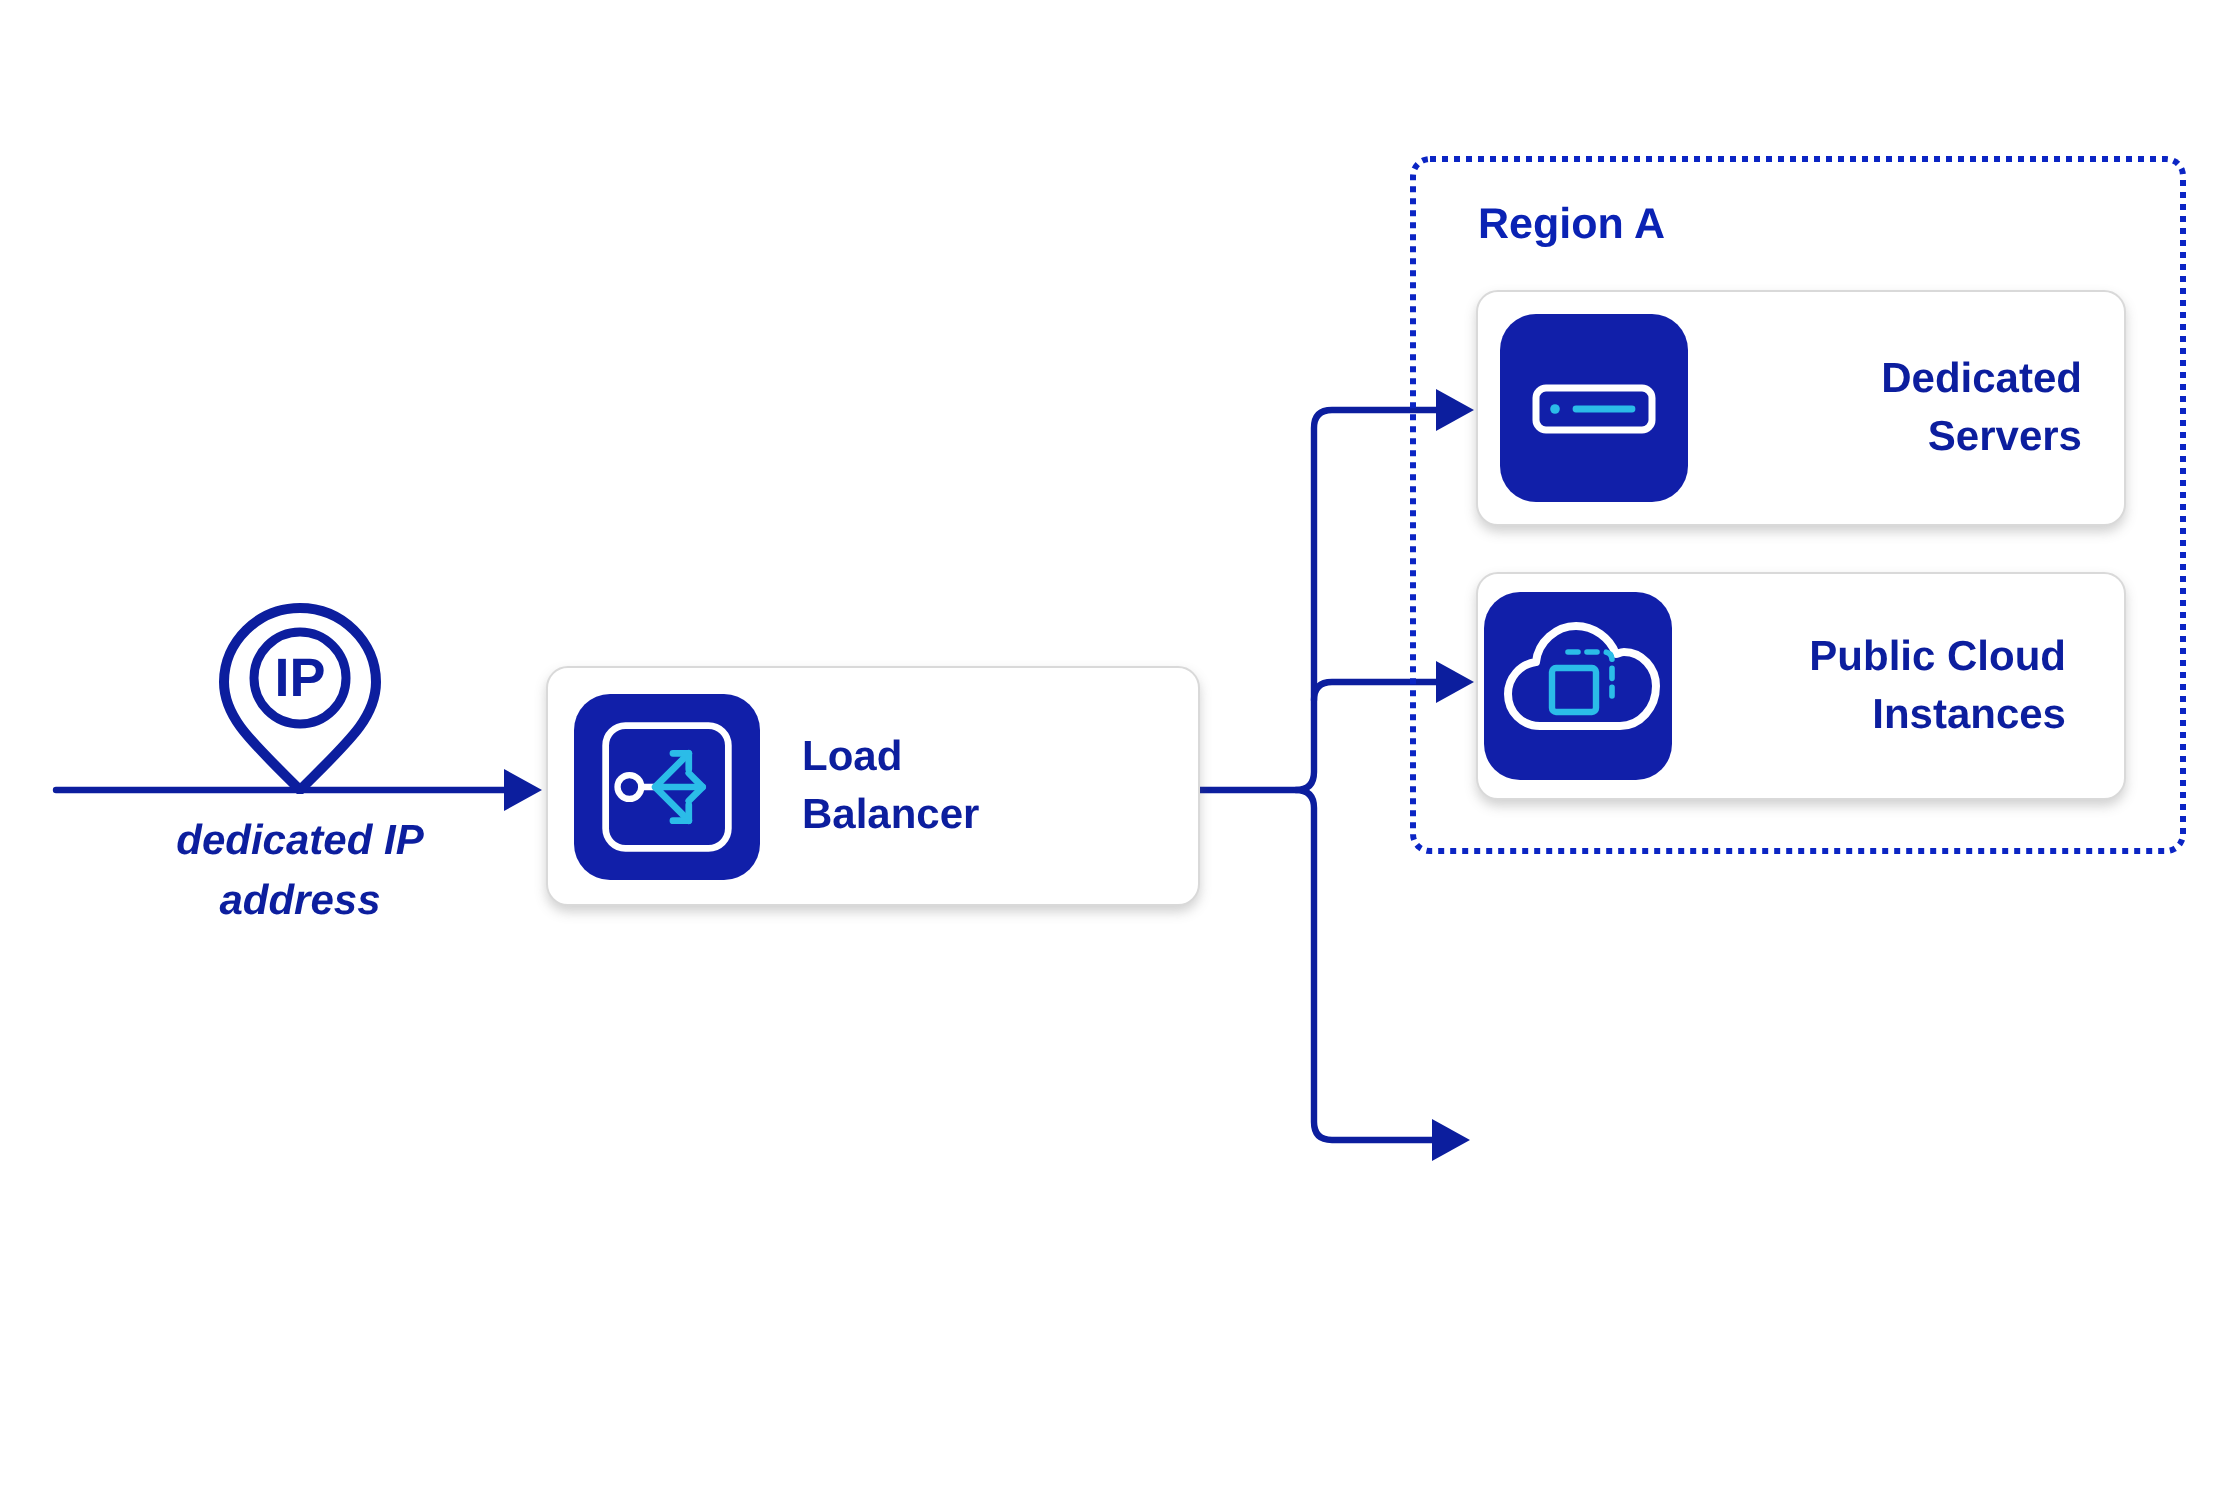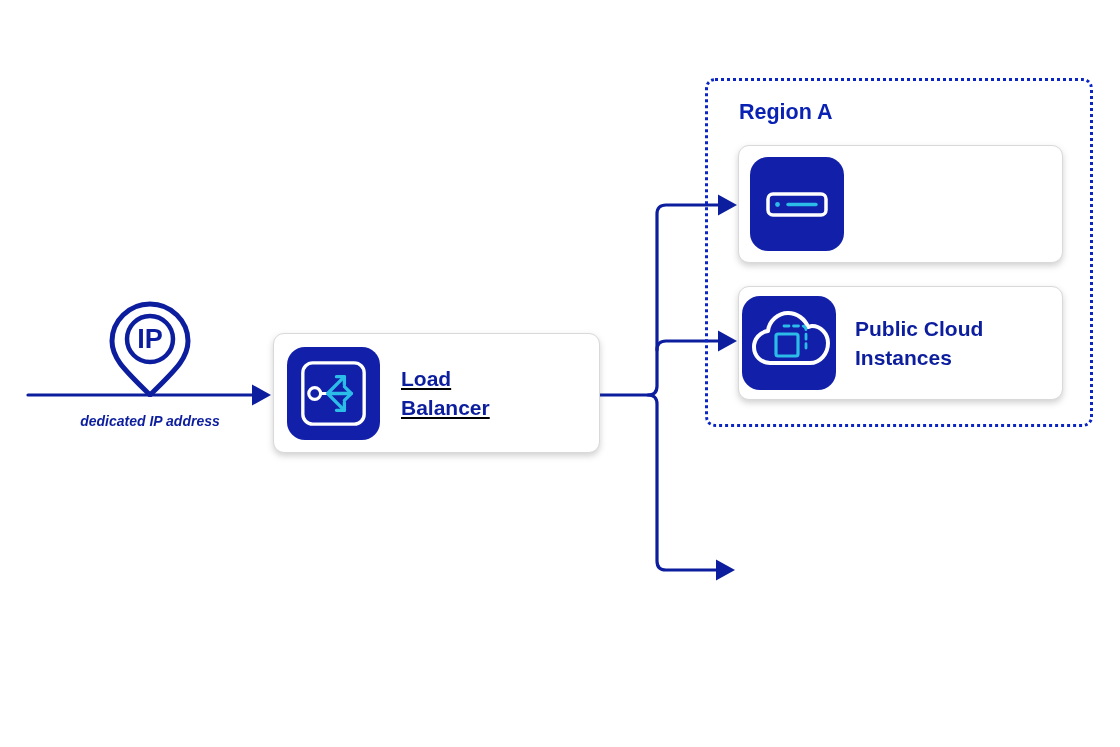--- a/index.html
+++ b/index.html
@@ -20,21 +20,21 @@
   .arrowhead { fill: #0C1E9E; stroke: none; }
 
   
   .ip-pin { position: absolute; left: 106px; top: 299px; width: 88px; height: 98px; }
   .pin-stroke { stroke: #0C1E9E; fill: none; }
   .pin-text { font: 700 27px "Liberation Sans", sans-serif; fill: #0C1E9E; text-anchor: middle; }
 
   .ip-caption {
     position: absolute; left: 55px; top: 406px; width: 190px;
     text-align: center;
-    font-size: 14px; font-weight: 700; font-style: italic;
+    font-size: 21px; font-weight: 700; font-style: italic;
     color: #0C1E9E; line-height: 30px;
   }
 
   
   .node-box {
     position: absolute;
     background: #ffffff;
     border: 1px solid #D9D9D9;
     border-radius: 11px;
     box-shadow: 0 3px 6px rgba(90,90,90,0.28);
@@ -45,30 +45,31 @@
     width: 94px; height: 94px; border-radius: 18px;
     background: #111FA9; flex: 0 0 auto;
     display: flex; align-items: center; justify-content: center;
   }
   .node-label {
     font-size: 21px; font-weight: 700; color: #0C1E9E;
     line-height: 29px; margin-left: 19px; max-width: 178px;
   }
 
   
-  .lb-node { left: 273px; top: 333px; width: 327px; height: 120px; padding-left: 13px; text-decoration: underline; }
+  .lb-node { left: 273px; top: 333px; width: 327px; height: 120px; padding-left: 13px; }
   .lb-node .icon-tile { width: 93px; height: 93px; }
   .lb-node .node-label { max-width: 125px; margin-left: 21px; }
 
   
   .region {
     position: absolute;
     border: 3px dotted #0B25C4;
     border-radius: 10px;
     box-sizing: border-box;
+    text-align: right;
   }
   .region-a { left: 705px; top: 78px;  width: 388px; height: 349px; }
   .region-b { left: 705px; top: 448px; width: 388px; height: 215px; }
   .region-label {
     position: absolute; left: 31px; top: 19px;
     font-size: 21.5px; font-weight: 700; color: #0A22B4;
   }
   
   .node-dedicated { left: 30px; top: 64px;  width: 325px; height: 118px; padding-left: 11px; }
   .node-public    { left: 30px; top: 205px; width: 325px; height: 114px; padding-left: 3px; }
@@ -123,20 +124,21 @@
     <div class="region-label">Region A</div>
 
     <div class="node-box node-dedicated">
       <div class="icon-tile">
         <svg class="icon-svg" width="94" height="94" viewBox="0 0 94 94">
           <rect class="white-stroke" stroke-width="3.5" x="18" y="37" width="58" height="21" rx="5"></rect>
           <circle cx="27.5" cy="47.5" r="2.4" fill="#2BBCE8" stroke="none"></circle>
           <line class="cyan-stroke" stroke-width="3.4" x1="38" y1="47.5" x2="66" y2="47.5"></line>
         </svg>
       </div>
+      <div class="node-label">Dedicated Servers</div>
     </div>
 
     <div class="node-box node-public">
       <div class="icon-tile">
         <svg class="icon-svg" width="94" height="94" viewBox="0 0 94 94">
           <path class="white-stroke" stroke-width="4" d="M28,67 C19,67 12,60 12,51 C12,43 18,36 26,35 C27,25 36,17 46,17 C55,17 63,23 66,31 C67,31 68,30 70,30 C79,30 86,38 86,47 C86,58 78,67 68,67 Z"></path>
           <rect class="cyan-stroke" stroke-width="3.2" x="34" y="38" width="22" height="22" rx="2"></rect>
           <path class="cyan-stroke" stroke-width="2.8" stroke-dasharray="5 4.5" d="M42,30 H60 Q64,30 64,34 V52"></path>
         </svg>
       </div>

